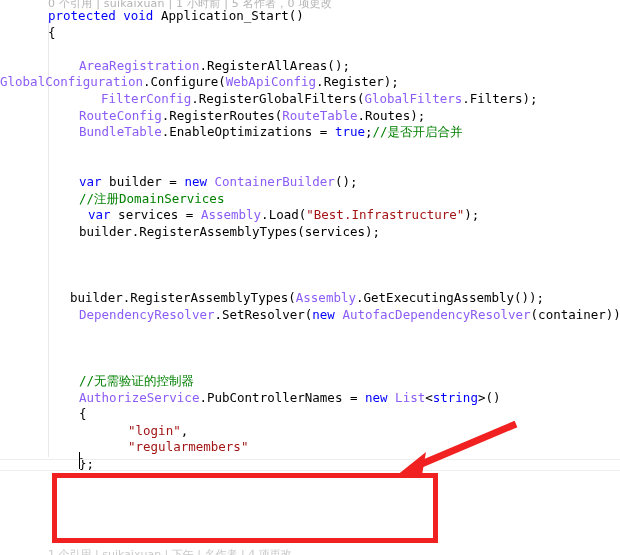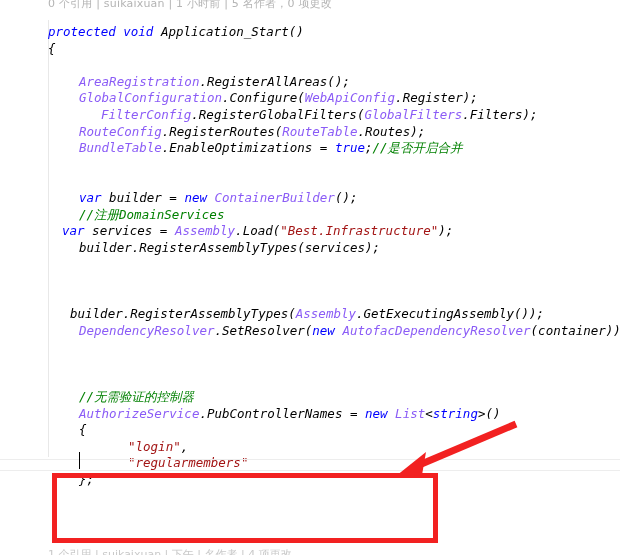--- a/index.html
+++ b/index.html
@@ -28,24 +28,23 @@
     left: 48px;
     font-size: 11px;
     color: #b4b4b4;
     white-space: nowrap;
     font-family: "DejaVu Sans", "Liberation Sans", sans-serif;
     letter-spacing: 0.2px;
   }
 
   .code-area {
     position: absolute;
-    top: 24px;
+    top: 8px;
     left: 0;
     width: 620px;
-    font-style: italic;
   }
 
   .line {
     height: 16.6px;
     line-height: 16.6px;
     font-size: 12.5px;
     white-space: pre;
     color: #000000;
     padding-left: 0;
   }
@@ -128,29 +127,29 @@
 
   <div class="codelens">0 个引用 | suikaixuan | 1 小时前 | 5 名作者，0 项更改</div>
 
   <div class="indent-guide"></div>
 
   <div class="code-area">
       <div class="line" style="padding-left: 48px;"><span class="kw">protected</span><span class="pln"> </span><span class="kw">void</span><span class="pln"> Application_Start()</span></div>
       <div class="line" style="padding-left: 48px;"><span class="pln">{</span></div>
       <div class="line" style="padding-left: 48px;">&nbsp;</div>
       <div class="line" style="padding-left: 79px;"><span class="type">AreaRegistration</span><span class="pln">.RegisterAllAreas();</span></div>
-      <div class="line" style="padding-left: 79px;"><span class="type">GlobalConfiguration</span><span class="pln">.Configure(</span><span class="type">WebApiConfig</span><span class="pln">.Register);</span></div>
+      <div class="line" style=""><span class="type">GlobalConfiguration</span><span class="pln">.Configure(</span><span class="type">WebApiConfig</span><span class="pln">.Register);</span></div>
       <div class="line" style="padding-left: 101px;"><span class="type">FilterConfig</span><span class="pln">.RegisterGlobalFilters(</span><span class="type">GlobalFilters</span><span class="pln">.Filters);</span></div>
       <div class="line" style="padding-left: 79px;"><span class="type">RouteConfig</span><span class="pln">.RegisterRoutes(</span><span class="type">RouteTable</span><span class="pln">.Routes);</span></div>
       <div class="line" style="padding-left: 79px;"><span class="type">BundleTable</span><span class="pln">.EnableOptimizations = </span><span class="kw">true</span><span class="pln">;</span><span class="cmt">//是否开启合并</span></div>
       <div class="line" style="padding-left: 48px;">&nbsp;</div>
       <div class="line" style="padding-left: 48px;">&nbsp;</div>
       <div class="line" style="padding-left: 79px;"><span class="kw">var</span><span class="pln"> builder = </span><span class="kw">new</span><span class="pln"> </span><span class="type">ContainerBuilder</span><span class="pln">();</span></div>
       <div class="line" style="padding-left: 79px;"><span class="cmt">//注册DomainServices</span></div>
-      <div class="line" style="padding-left: 62px;"><span class="kw">var</span><span class="pln"> services = </span><span class="type">Assembly</span><span class="pln">.Load(</span><span class="str">"Best.Infrastructure"</span><span class="pln">);</span></div>
+      <div class="line" style="padding-left: 88px;"><span class="kw">var</span><span class="pln"> services = </span><span class="type">Assembly</span><span class="pln">.Load(</span><span class="str">"Best.Infrastructure"</span><span class="pln">);</span></div>
       <div class="line" style="padding-left: 79px;"><span class="pln">builder.RegisterAssemblyTypes(services);</span></div>
       <div class="line" style="padding-left: 48px;">&nbsp;</div>
       <div class="line" style="padding-left: 48px;">&nbsp;</div>
       <div class="line" style="padding-left: 48px;">&nbsp;</div>
       <div class="line" style="padding-left: 70px;"><span class="pln">builder.RegisterAssemblyTypes(</span><span class="type">Assembly</span><span class="pln">.GetExecutingAssembly());</span></div>
       <div class="line" style="padding-left: 79px;"><span class="type">DependencyResolver</span><span class="pln">.SetResolver(</span><span class="kw">new</span><span class="pln"> </span><span class="type">AutofacDependencyResolver</span><span class="pln">(container));</span></div>
       <div class="line" style="padding-left: 48px;">&nbsp;</div>
       <div class="line" style="padding-left: 48px;">&nbsp;</div>
       <div class="line" style="padding-left: 48px;">&nbsp;</div>
       <div class="line" style="padding-left: 79px;"><span class="cmt">//无需验证的控制器</span></div>

